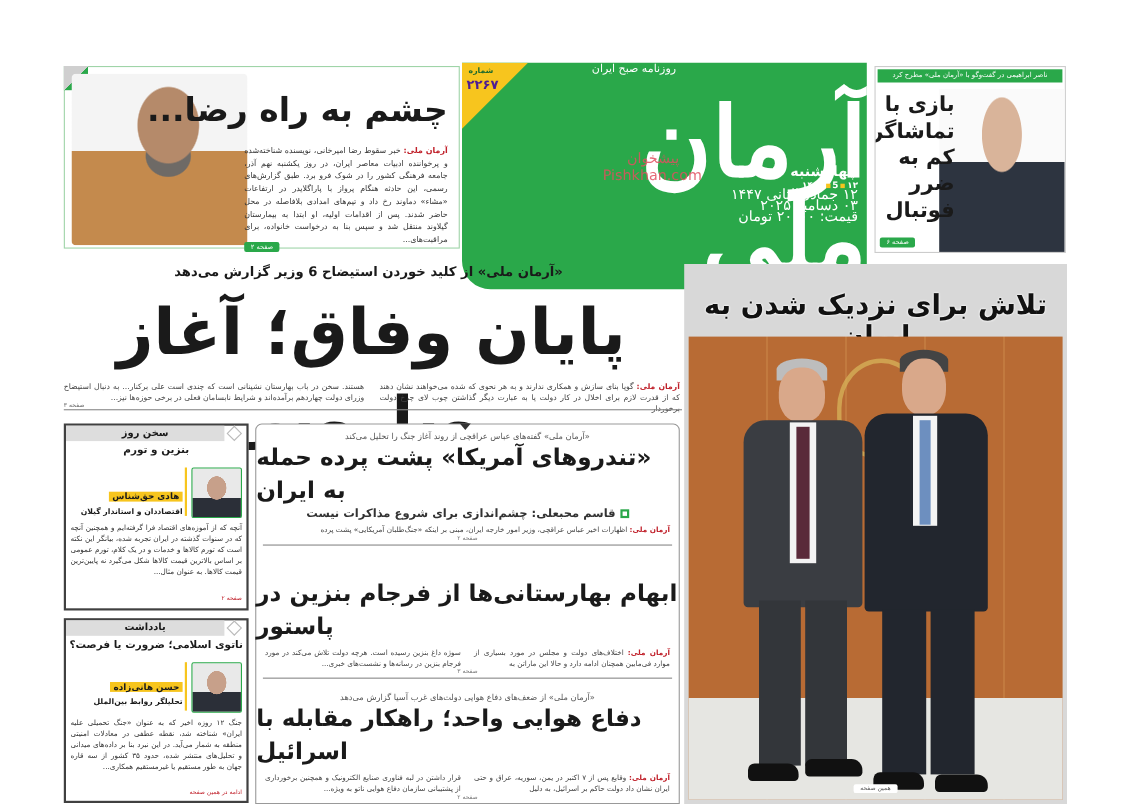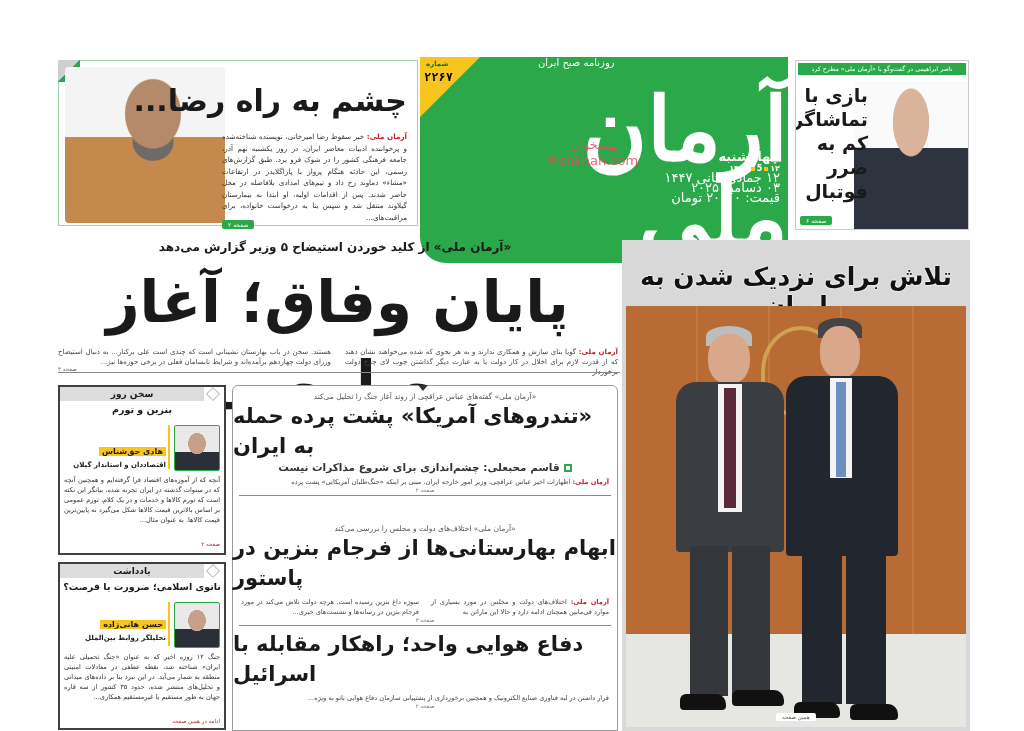--- a/index.html
+++ b/index.html
@@ -18,21 +18,21 @@
   #promo-left .headline { position:absolute; right:10px; top:22px; font-size:30px; font-weight:bold; letter-spacing:-1px; }
   #promo-left .body { position:absolute; right:10px; top:70px; width:185px; font-size:7.2px; line-height:11.5px; text-align:justify; color:#333; }
   .lead-red { color:#c0202a; font-weight:bold; }
   .page-tag { display:inline-block; background:#2aa84a; color:#fff; font-size:6px; padding:1px 6px; border-radius:2px; }
   #promo-left .page-tag { position:absolute; left:163px; bottom:-4px; }
 
   
   #masthead { left: 420px; top: 57px; width: 368px; height: 206px; background:#2aa84a; border-radius: 0 0 6px 26px; overflow:hidden; }
   #masthead .issue-corner { position:absolute; left:0; top:0; width:0; height:0; border-top:60px solid #f7c51e; border-right:60px solid transparent; }
   #masthead .issue-label { position:absolute; left:6px; top:3px; font-size:7px; font-weight:bold; color:#1f6b2e; }
-  #masthead .issue-number { position:absolute; left:4px; top:13px; font-size:12px; font-weight:bold; color:#000000;font-family:Liberation Mono, monospace; }
+  #masthead .issue-number { position:absolute; left:4px; top:13px; font-size:12px; font-weight:bold; color:#4c1d95; }
   #masthead .tagline { position:absolute; left:118px; top:0; font-size:10px; color:#fff; font-weight:normal; }
   #masthead .logo { position:absolute; left:30px; top:28px; font-family:"DejaVu Serif", serif; font-size:88px; color:#fff; font-weight:bold; line-height:1; letter-spacing:-6px; }
   #masthead .watermark { position:absolute; left:128px; top:96px; font-size:13px; color:#e05060; opacity:0.85; }
   #masthead .watermark-fa { position:absolute; left:150px; top:80px; font-size:13px; color:#e05060; opacity:0.85; }
   #masthead .dateblock { position:absolute; right:8px; top:92px; text-align:right; color:#fff; }
   #masthead .weekday { font-size:13px; font-weight:bold; }
   #masthead .dateline { font-size:13px; line-height:10px; }
   #masthead .date-main { font-size:8px; font-weight:bold; }
   #masthead .dot { display:inline-block; width:4px; height:4px; background:#f7c51e; margin:0 2px; vertical-align:middle; }
   #masthead .site { position:absolute; right:13px; bottom:1px; font-size:14px; color:#fff; letter-spacing:1px; }
@@ -139,21 +139,21 @@
   <div class="site">armanmeli.ir</div>
 </div>
 
 <div id="promo-right" class="abs rtl">
   <div class="kicker">ناصر ابراهیمی در گفت‌وگو با «آرمان ملی» مطرح کرد</div>
   <div class="photo"></div>
   <div class="headline">بازی با تماشاگر کم به ضرر فوتبال</div>
   <span class="page-tag">صفحه ۶</span>
 </div>
 
-<div id="lead-kicker" class="abs rtl">«آرمان ملی» از کلید خوردن استیضاح ۵ وزیر گزارش می‌دهد</div>
+<div id="lead-kicker" class="abs rtl">«آرمان ملی» از کلید خوردن استیضاح 6 وزیر گزارش می‌دهد</div>
 <div id="lead-headline" class="abs rtl">پایان وفاق؛ آغاز رویارویی</div>
 <div id="lead-body" class="abs rtl">
   <div class="col">
     <span class="lead-red">آرمان ملی:</span>
     <span>گویا بنای سازش و همکاری ندارند و به هر نحوی که شده می‌خواهند نشان دهند که از قدرت لازم برای اخلال در کار دولت یا به عبارت دیگر گذاشتن چوب لای چرخ دولت برخوردار</span>
   </div>
   <div class="col">هستند. سخن در باب بهارستان نشینانی است که چندی است علی برکنار... به دنبال استیضاح وزرای دولت چهاردهم برآمده‌اند و شرایط نابسامان فعلی در برخی حوزه‌ها نیز...</div>
 </div>
 <div id="lead-page" class="abs">صفحه ۳</div>
 <div id="lead-rule" class="abs"></div>
@@ -190,33 +190,34 @@
     <div class="headline">«تندروهای آمریکا» پشت پرده حمله به ایران</div>
     <div class="sub"><span class="sq"></span><span>قاسم محبعلی: چشم‌اندازی برای شروع مذاکرات نیست</span></div>
     <div class="body">
       <div class="col"><span class="lead-red">آرمان ملی:</span> <span>اظهارات اخیر عباس عراقچی، وزیر امور خارجه ایران، مبنی بر اینکه «جنگ‌طلبان آمریکایی» پشت پرده</span></div>
     </div>
     <div class="page">صفحه ۲</div>
     <div class="rule"></div>
   </div>
 
   <div id="story-2" class="story">
-    <div class="kicker">«آرمان ملی» اختلاف‌های دولت و مجلس را بررسی می‌کند</div>
     <div class="headline">ابهام بهارستانی‌ها از فرجام بنزین در پاستور</div>
     <div class="body">
       <div class="col"><span class="lead-red">آرمان ملی:</span> <span>اختلاف‌های دولت و مجلس در مورد بسیاری از موارد فی‌مابین همچنان ادامه دارد و حالا این ماراتن به</span></div>
       <div class="col">سوژه داغ بنزین رسیده است. هرچه دولت تلاش می‌کند در مورد فرجام بنزین در رسانه‌ها و نشست‌های خبری...</div>
     </div>
     <div class="page">صفحه ۳</div>
     <div class="rule"></div>
   </div>
 
   <div id="story-3" class="story">
+    <div class="kicker">«آرمان ملی» از ضعف‌های دفاع هوایی دولت‌های غرب آسیا گزارش می‌دهد</div>
     <div class="headline">دفاع هوایی واحد؛ راهکار مقابله با اسرائیل</div>
     <div class="body">
+      <div class="col"><span class="lead-red">آرمان ملی:</span> <span>وقایع پس از ۷ اکتبر در یمن، سوریه، عراق و حتی ایران نشان داد دولت حاکم بر اسرائیل، به دلیل</span></div>
       <div class="col">قرار داشتن در لبه فناوری صنایع الکترونیک و همچنین برخورداری از پشتیبانی سازمان دفاع هوایی ناتو به ویژه...</div>
     </div>
     <div class="page">صفحه ۲</div>
   </div>
 </div>
 
 <div id="photo-story" class="abs rtl">
   <div class="headline">تلاش برای نزدیک شدن به ایران</div>
   <div class="photo">
     <div class="emblem"></div>

